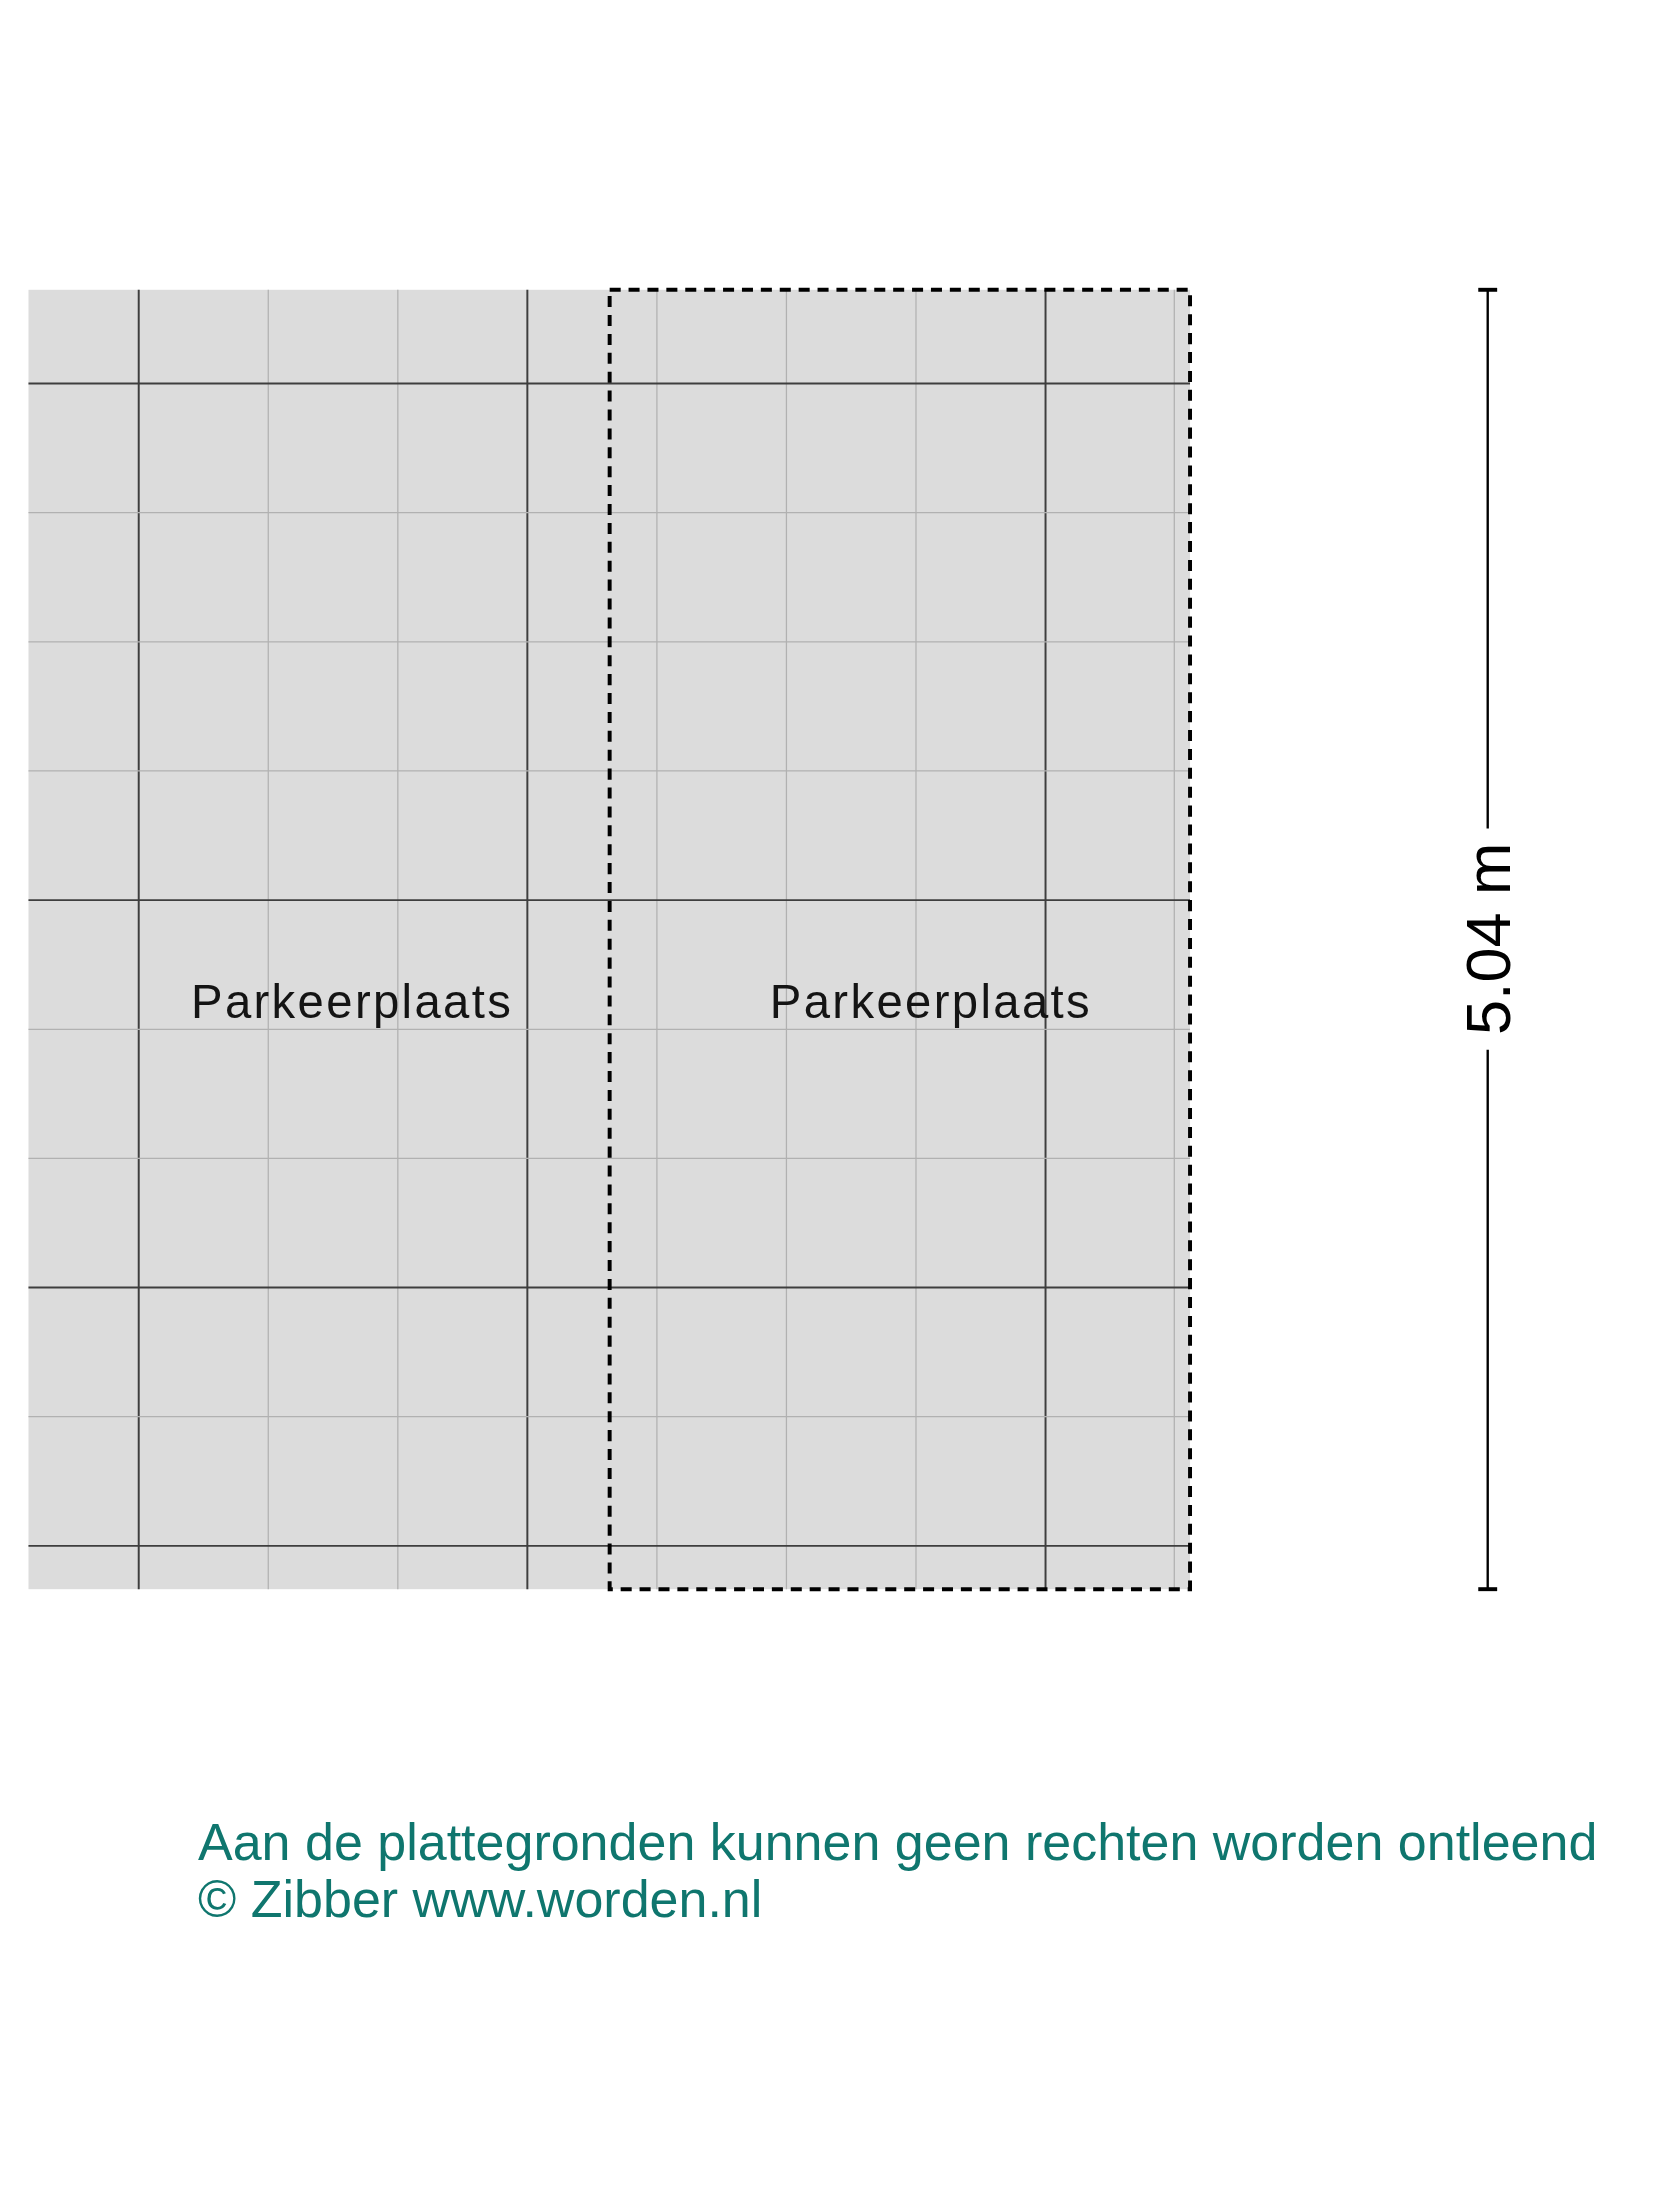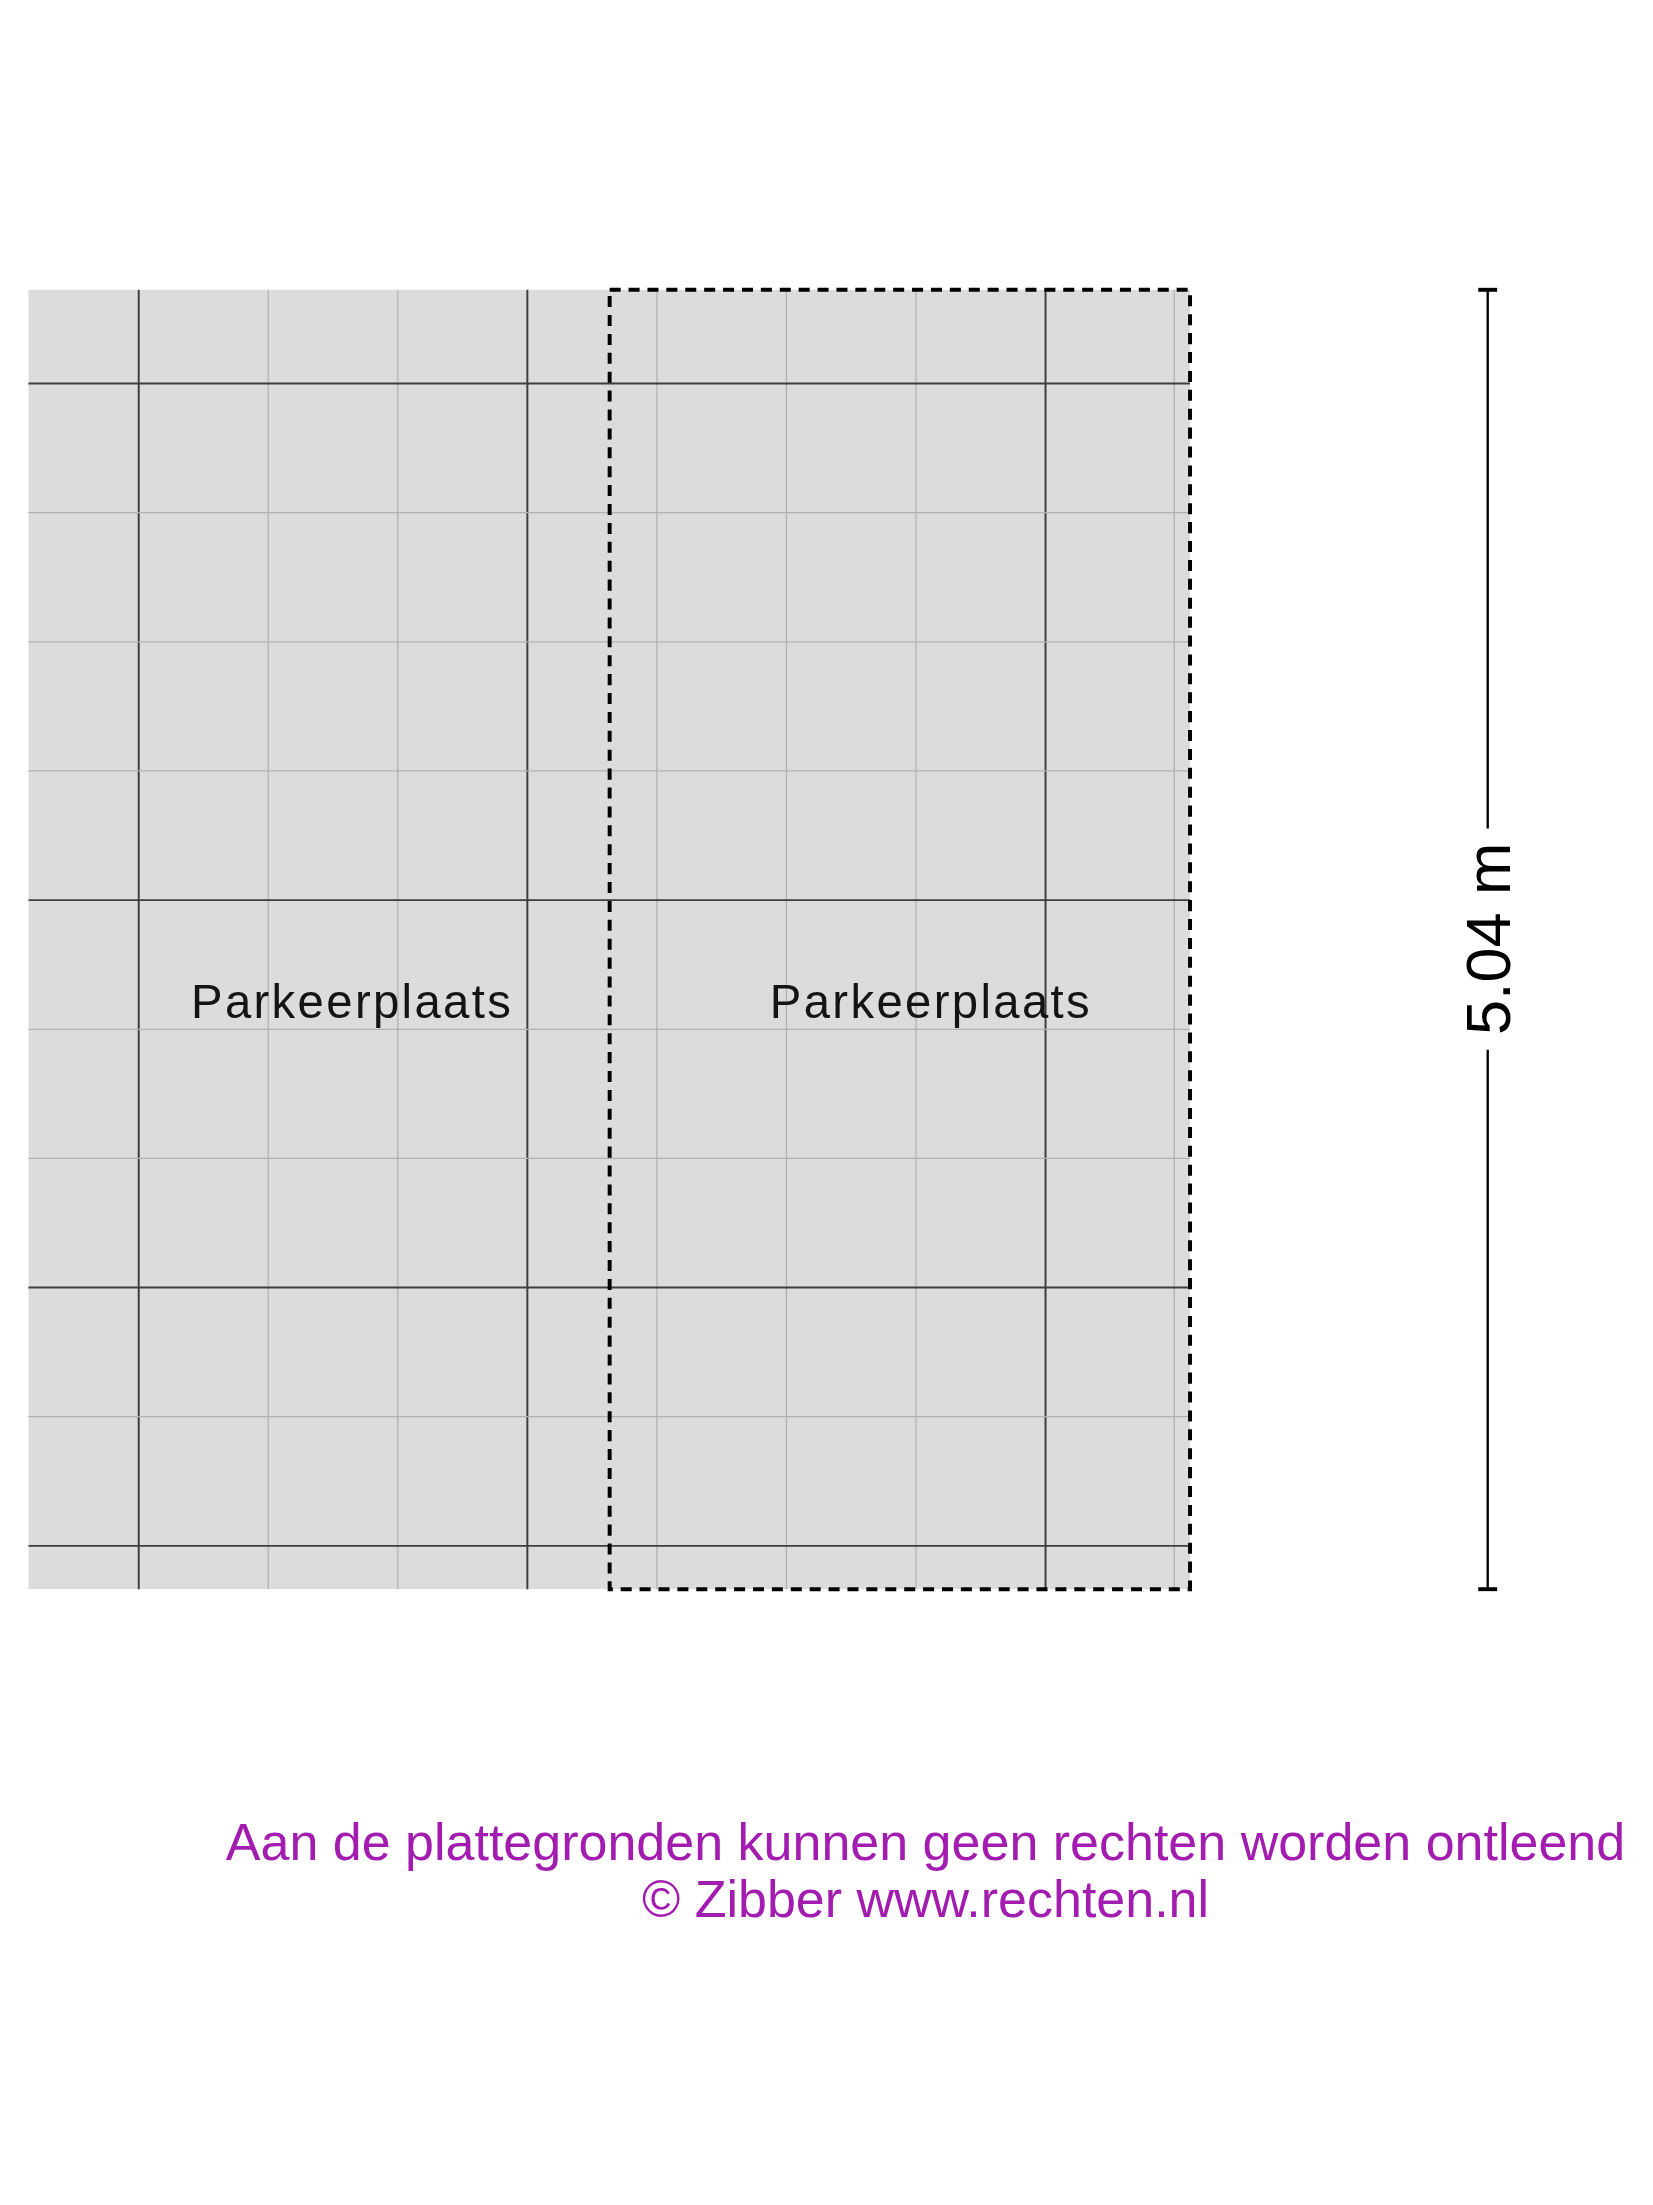--- a/index.html
+++ b/index.html
@@ -29,24 +29,23 @@
   .dim-label {
     font-family: "Liberation Sans", sans-serif;
     font-size: 80px;
     fill: #000000;
   }
   .footer {
     position: absolute;
     left: 198px;
     top: 1814px;
     width: 1455px;
-    text-align: center;
     font-size: 52px;
     line-height: 57px;
-    color: #a21caf;
+    color: #0f766e;
     white-space: nowrap;
   }
 </style>
 </head>
 <body>
 
 <div class="canvas">
 
   <svg class="plan" width="1654" height="2205" viewBox="0 0 2100 2800">
 
@@ -83,17 +82,17 @@
       <line x1="1877" y1="2018" x2="1901" y2="2018" stroke-width="5" stroke="#000000"></line>
       <text class="dim-label" transform="translate(1917 1192) rotate(-90)" text-anchor="middle">5.04 m</text>
     </g>
 
     <text class="space-label" x="447" y="1293" text-anchor="middle">Parkeerplaats</text>
     <text class="space-label" x="1182" y="1293" text-anchor="middle">Parkeerplaats</text>
   </svg>
 
   <div class="footer">
     <div>Aan de plattegronden kunnen geen rechten worden ontleend</div>
-    <div>© Zibber www.rechten.nl</div>
+    <div>© Zibber www.worden.nl</div>
   </div>
 
 </div>
 
 
 </body></html>

